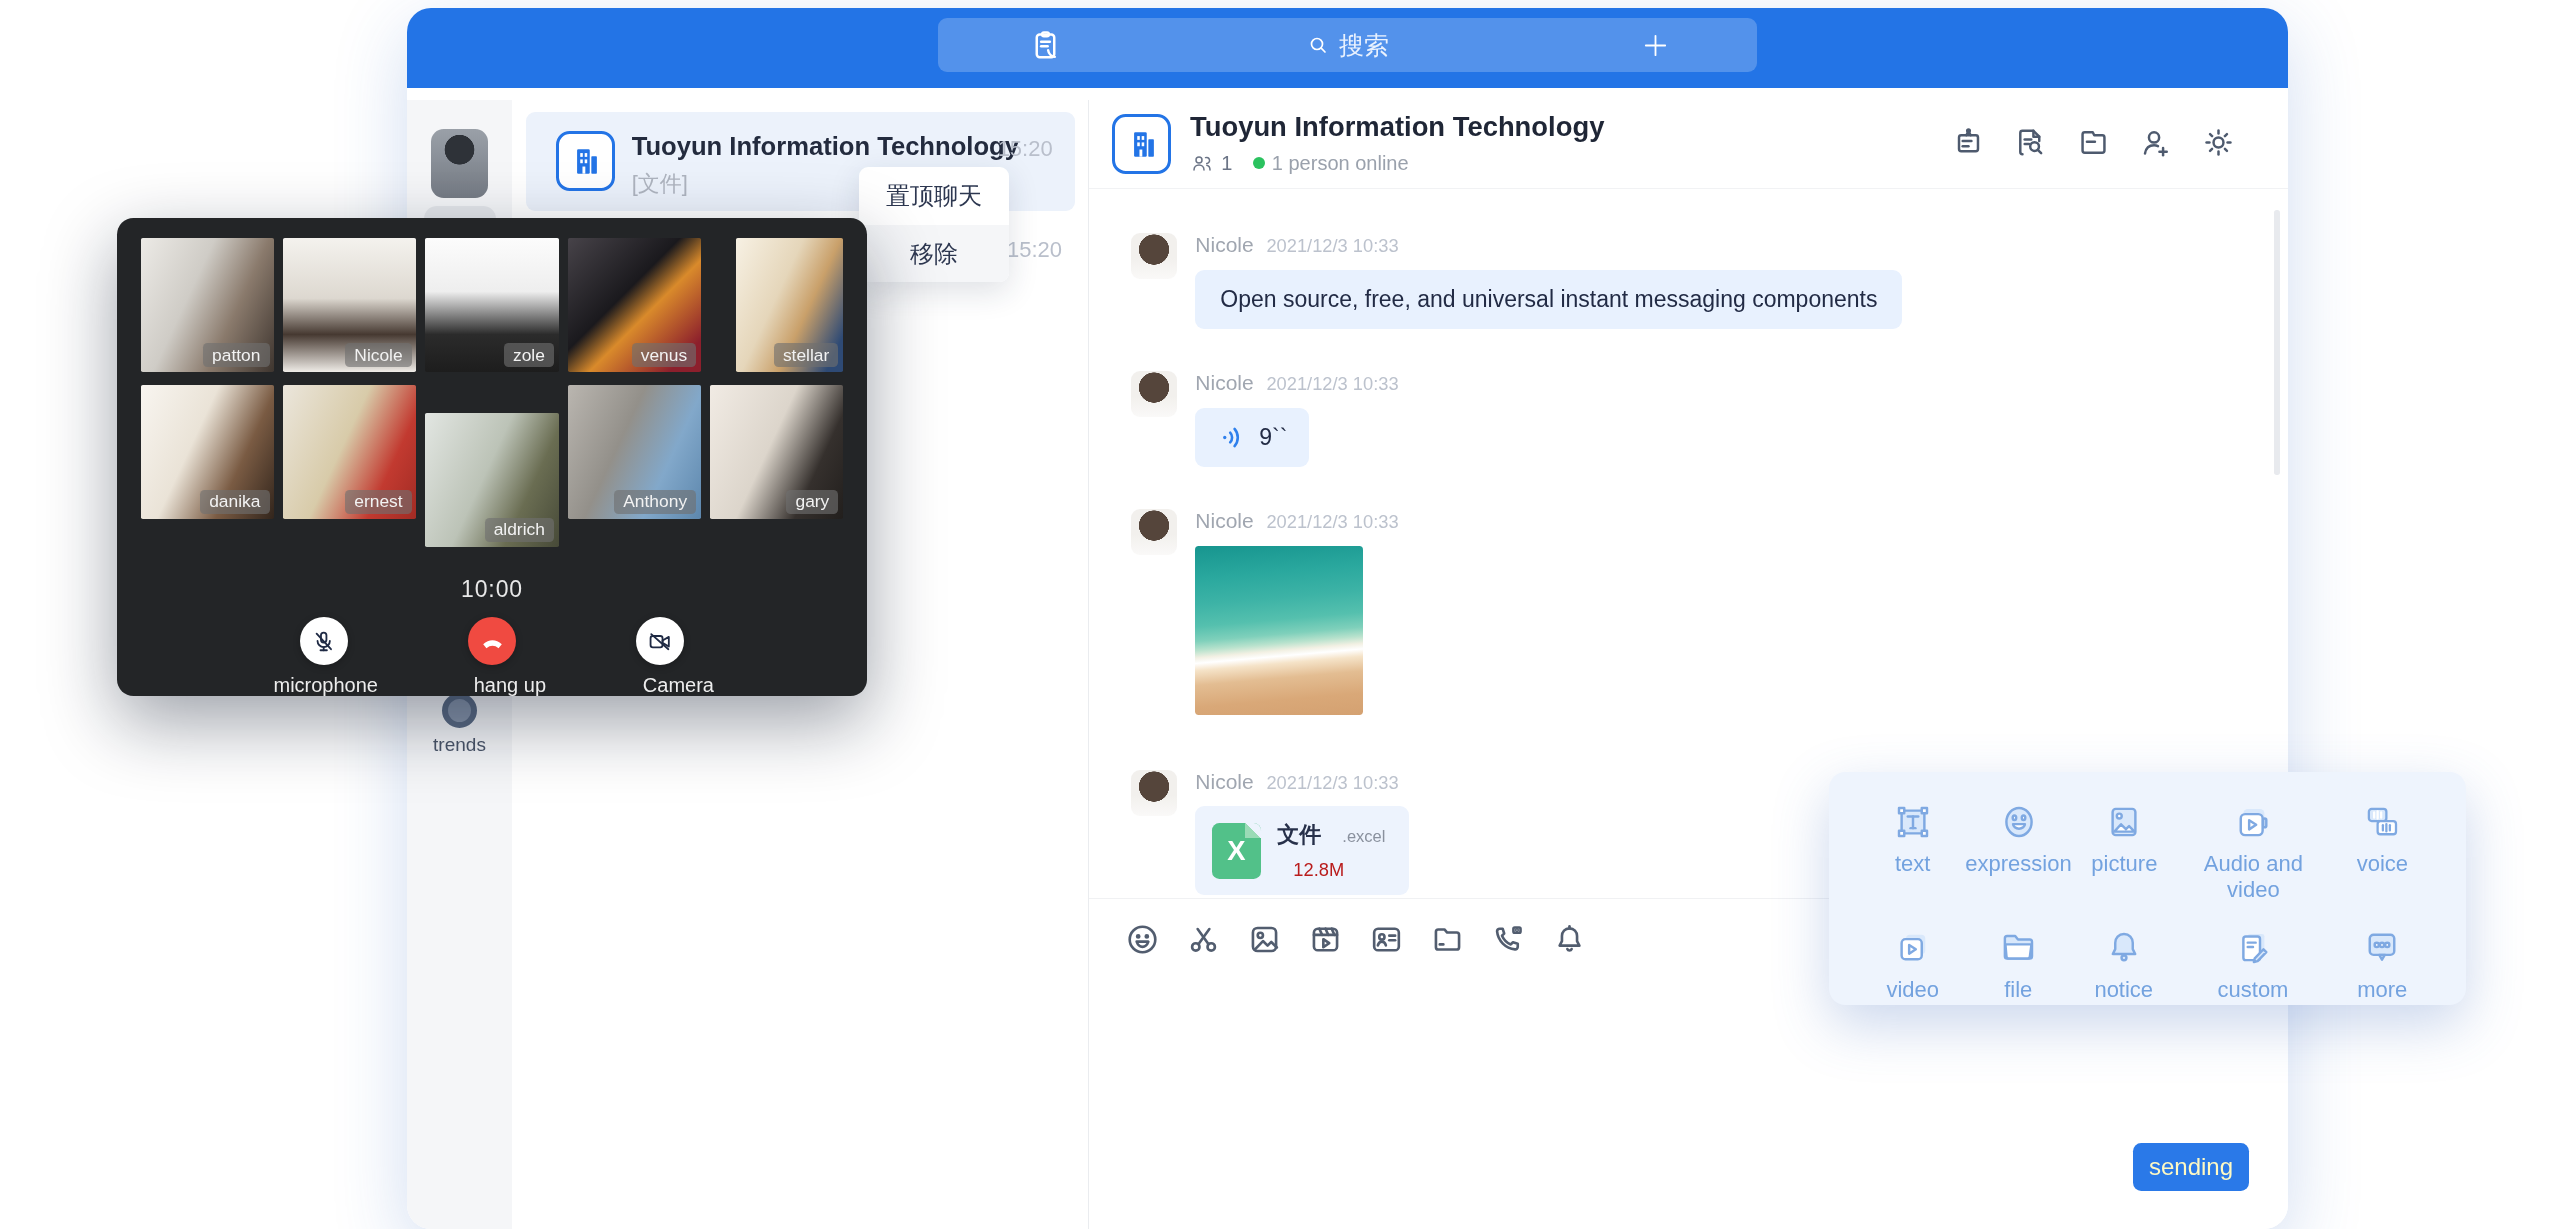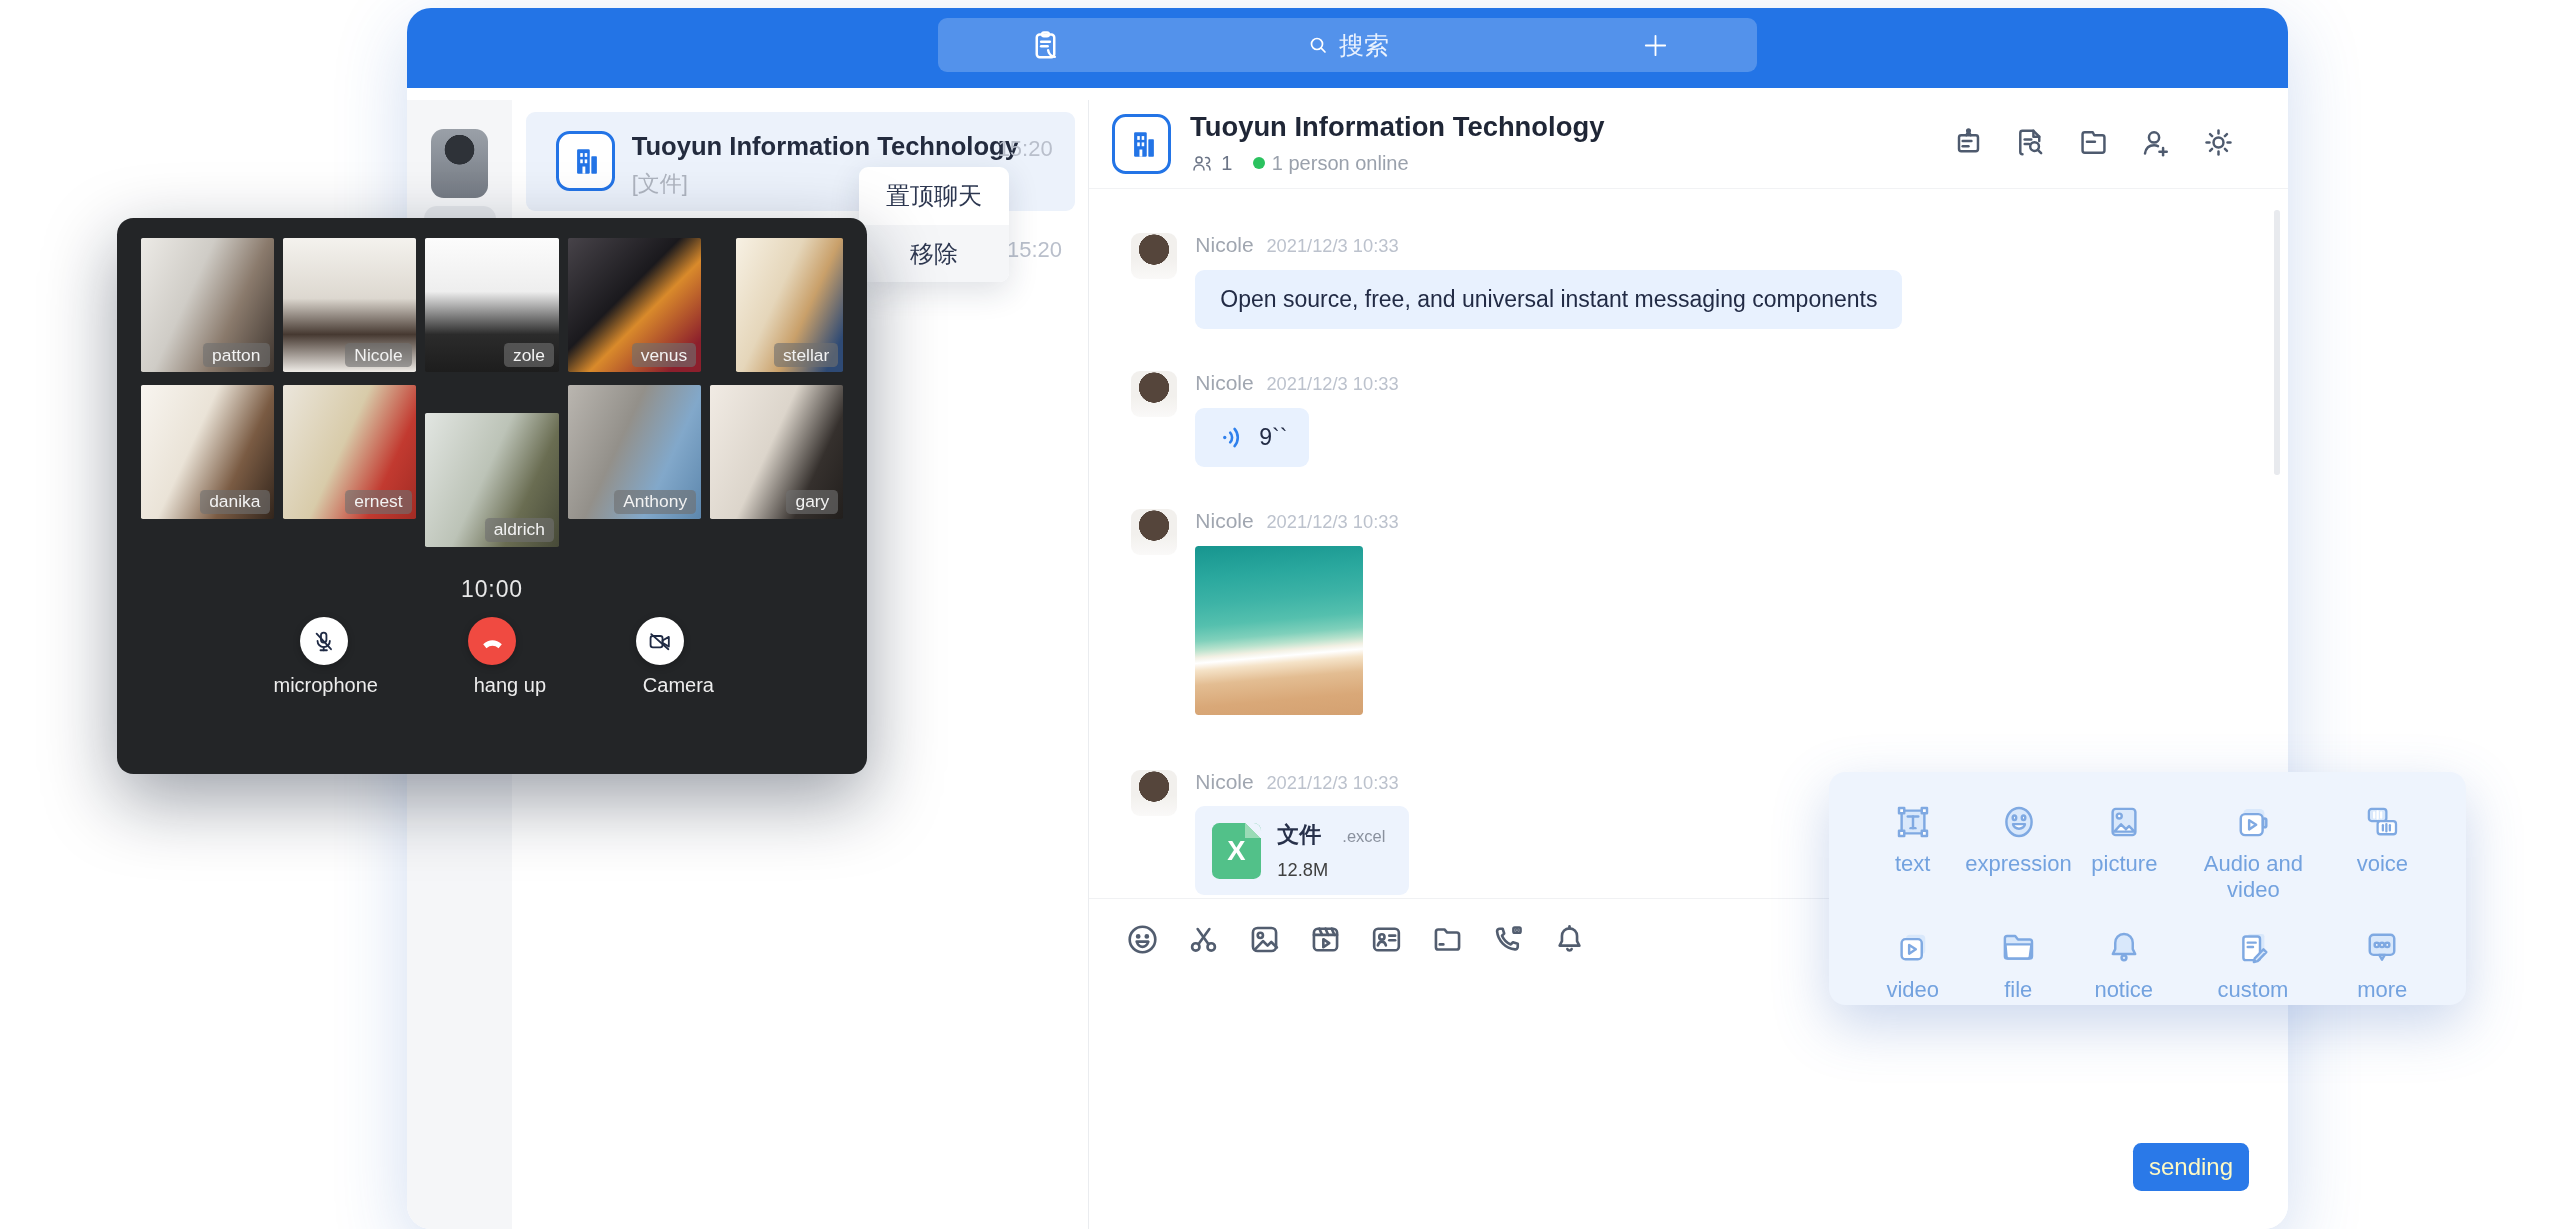--- a/index.html
+++ b/index.html
@@ -37,21 +37,21 @@
   .chat-item-time { position:absolute; right:22px; top:24px; font-size:22px; color:#B9BFCB; }
   .chat-time2 { position:absolute; left:495px; top:137px; font-size:22px; color:#B9BFCB; }
 
   
   .ctx-menu { position:absolute; left:859px; top:167px; width:150px; height:115px; background:#fff; border-radius:9.1px;
     box-shadow:0 9.1px 31px rgba(30,40,70,.14); z-index:30; overflow:hidden; }
   .ctx-item { height:58px; display:flex; align-items:center; justify-content:center; font-size:24px; color:#2D3750; cursor:pointer; }
   .ctx-item.alt { background:#F5F6F8; }
 
   
-  .call-overlay { position:absolute; left:117px; top:218px; width:750px; height:556px; background:#232527; border-radius:16.5px;
+  .call-overlay { position:absolute; left:117px; top:218px; width:750px; height:478px; background:#232527; border-radius:16.5px;
     box-shadow:0 25.6px 73px rgba(10,20,40,.4); z-index:40; padding:20px 24px 0; }
   .tiles { display:grid; grid-template-columns:repeat(5,1fr); gap:12.8px 9.1px; }
   .tile { position:relative; height:134px; border-radius:1.8px; overflow:hidden; }
   .tag { position:absolute; right:4.6px; bottom:4.6px; background:rgba(112,112,112,.62); color:#F2F2F2;
     font-size:17.4px; padding:1.8px 9.1px; border-radius:4.6px; }
   .t0{background:linear-gradient(115deg,#eceae6 0%,#cfccc6 38%,#8a7a6c 66%,#3e352f 100%);}
   .t1{background:linear-gradient(180deg,#f4f2ee 0%,#ddd8d0 45%,#463931 72%,#efece7 100%);}
   .t2{background:linear-gradient(180deg,#fcfcfc 0%,#eeeeee 40%,#2b2b2b 72%,#1d1d1d 100%);}
   .t3{background:linear-gradient(135deg,#474349 0%,#1a191d 42%,#d98a2b 58%,#8c1f2c 88%);}
   .t4{background:linear-gradient(115deg,#f7f1e4 0%,#e5d6ba 40%,#c9a06a 62%,#2e4a75 90%);margin-left:26px;}
@@ -97,21 +97,21 @@
   .img-msg { margin-top:12.8px; width:168px; height:169px; border-radius:3.7px; cursor:pointer;
     background:linear-gradient(175deg,#17958f 0%,#2aa89e 18%,#3db3a6 32%,#55c0ae 44%,#7fd0bb 52%,#b8e2cd 57%,#f2f0e3 61%,#ffffff 64%,#f5e3c8 68%,#e3bd92 76%,#d9a878 88%,#d4a171 100%); }
   .file-card { margin-top:12.8px; width:214px; height:89px; background:#EDF3FD; border-radius:9.1px; display:flex; align-items:center;
     padding:0 16.5px; gap:16.5px; cursor:pointer; }
   .excel-icon { position:relative; width:49px; height:56px; background:#52C189; border-radius:7.3px; display:flex; align-items:center; justify-content:center;
     color:#fff; font-size:27.4px; font-weight:700; }
   .excel-fold { position:absolute; top:0; right:0; width:15.6px; height:15.6px; border-radius:0 7.3px 0 0;
     background:linear-gradient(225deg,#EDF3FD 0 50%,#9ADBB6 50% 100%); }
   .file-name { font-size:22px; color:#27304A; font-weight:700; }
   .file-ext { font-size:16.5px; color:#8A919E; font-weight:400; margin-left:21px;text-align:center; }
-  .file-size { margin-top:9.1px; font-size:18.3px; color:#404040; }
+  .file-size { margin-top:9.1px; font-size:18.3px; color:#b91c1c;margin-left:16px; }
   .scroll-thumb { position:absolute; right:8.2px; top:110px; width:5.5px; height:265px; border-radius:2.7px; background:#E8EAEE; cursor:pointer; }
 
   .toolbar { position:absolute; left:0; right:0; top:798px; height:82px; border-top:1.8px solid #F0F1F3;
     display:flex; align-items:center; padding-left:35px; gap:24px; color:#525D6F; }
   .tbtn { width:37px; height:37px; display:flex; align-items:center; justify-content:center; cursor:pointer; }
   .input-zone { position:absolute; left:0; right:0; top:880px; bottom:0; cursor:text; }
   .send-btn { position:absolute; right:39px; bottom:38px; width:116px; height:48px; background:#2A79E8; color:#fef9c3;
     font-size:24px; border:none; border-radius:8.2px; cursor:pointer; }
 
   

